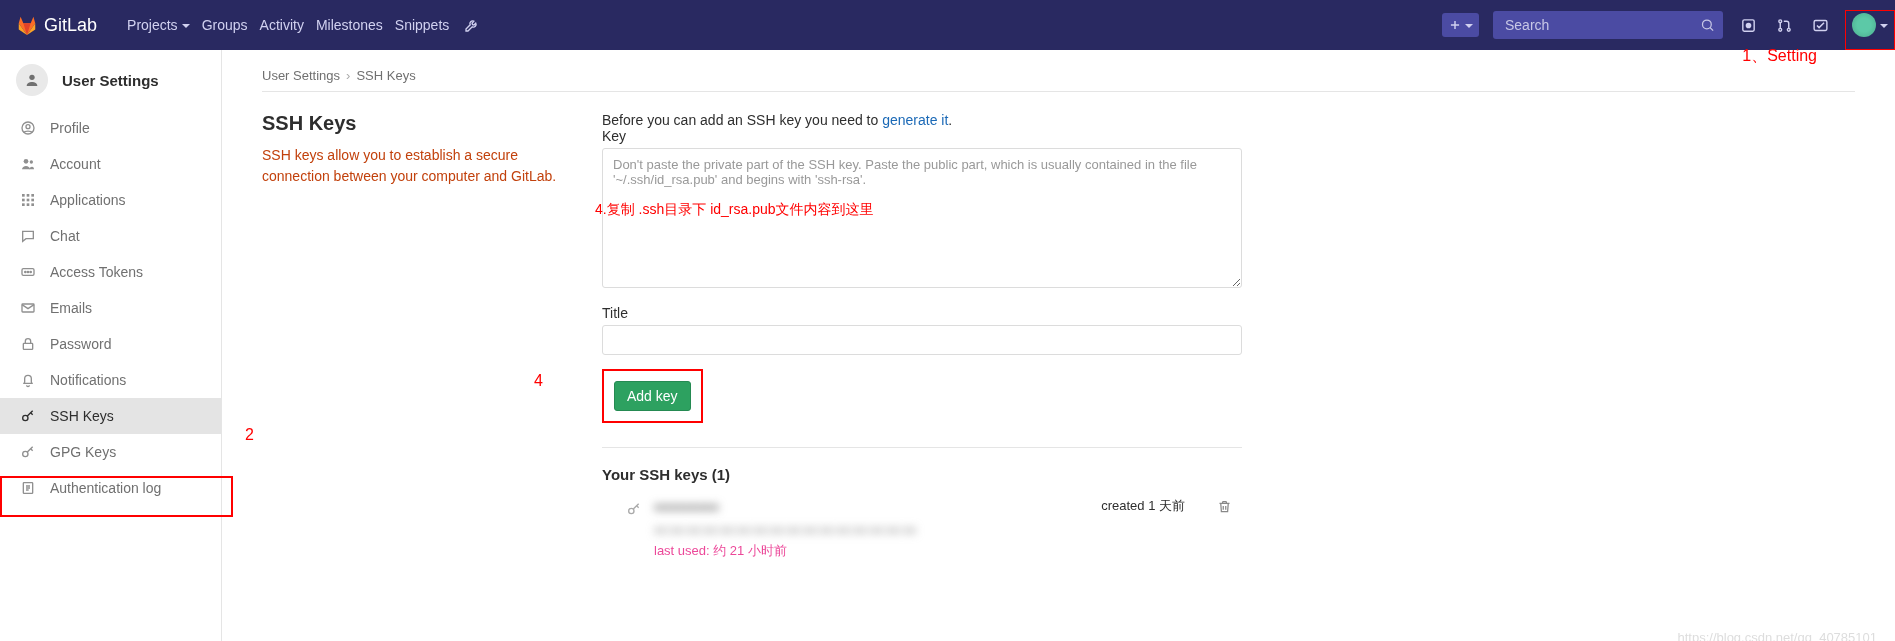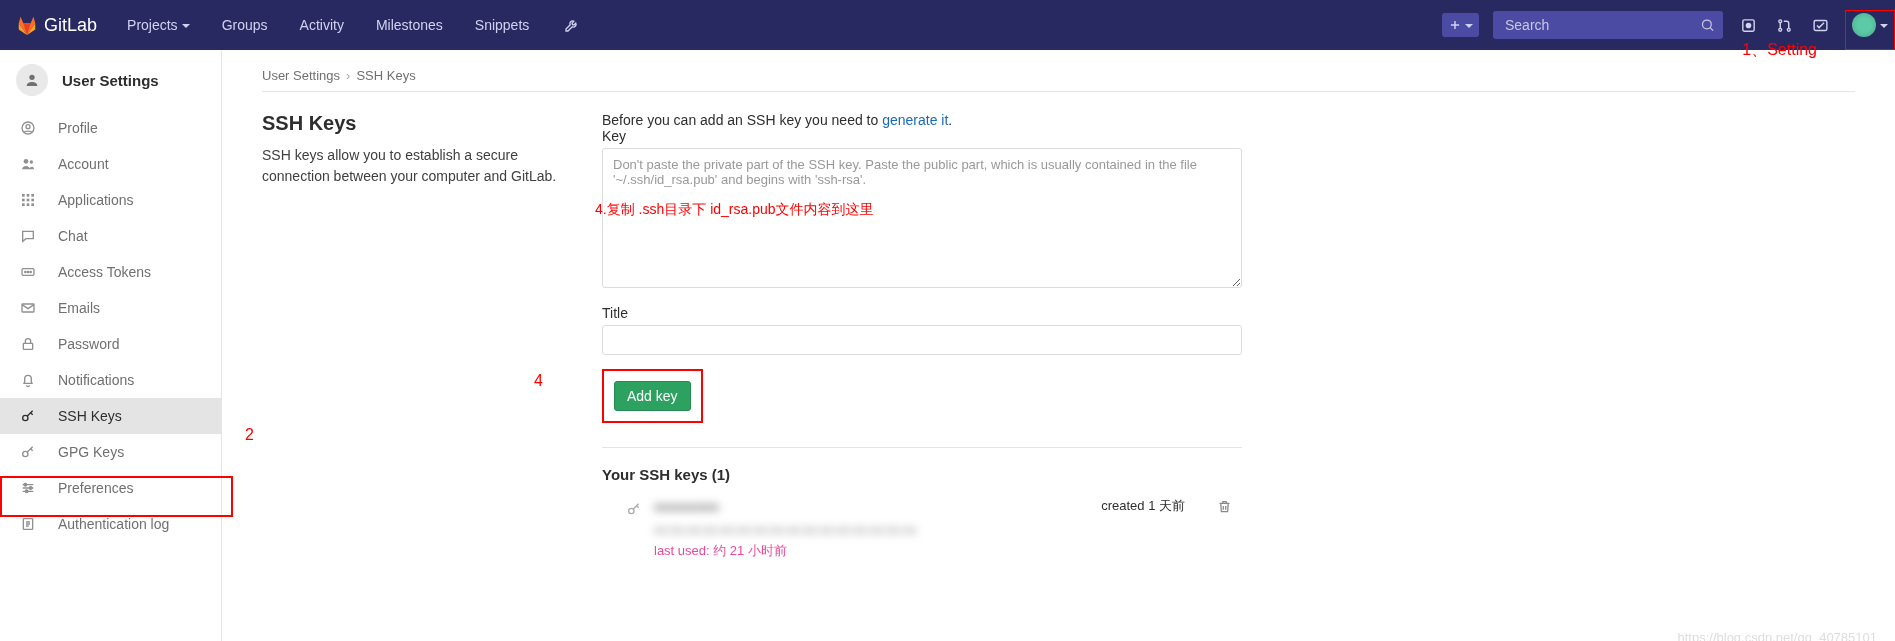--- a/index.html
+++ b/index.html
@@ -1,53 +1,53 @@
 <!DOCTYPE html>
 <html><head>
 <meta charset="utf-8">
 <style>
 * { box-sizing: border-box; margin: 0; padding: 0; }
 body { font-family: -apple-system, BlinkMacSystemFont, "Segoe UI", Helvetica, Arial, sans-serif; font-size: 14px; color: #2e2e2e; background: #fff; width: 1895px; }
 .topnav { height: 50px; background: #292961; display: flex; align-items: center; padding: 0 16px; color: #fff; }
 .topnav .logo { display: flex; align-items: center; gap: 6px; font-size: 18px; font-weight: 500; }
-.topnav .nav-left { display: flex; align-items: center; gap: 32px; margin-left: 30px; }
+.topnav .nav-left { display: flex; align-items: center; gap: 12px; margin-left: 30px; }
 .topnav .nav-left a { color: #d1d1f0; text-decoration: none; font-size: 14px; display: flex; align-items: center; gap: 4px; }
 .topnav .spacer { flex: 1; }
 .topnav .nav-right { display: flex; align-items: center; gap: 14px; }
 .topnav .plus-btn { background: #4b4ba3; border-radius: 3px; padding: 4px 6px; display: flex; align-items: center; gap: 3px; color: #d1d1f0; font-size: 14px; }
 .topnav .search { position: relative; }
 .topnav .search input { background: #4b4ba3; border: none; color: #fff; padding: 6px 30px 6px 12px; border-radius: 3px; width: 230px; font-size: 14px; }
 .topnav .search input::placeholder { color: #c7c7e6; }
 .topnav .search .search-icon { position: absolute; right: 8px; top: 50%; transform: translateY(-50%); color: #c7c7e6; }
 .topnav .icon-btn { color: #d1d1f0; display: flex; align-items: center; justify-content: center; width: 22px; cursor: pointer; }
 .avatar { width: 24px; height: 24px; border-radius: 50%; background: radial-gradient(circle, #5cc9a7 40%, #4aa98c 100%); display: flex; align-items: center; gap: 4px; }
 .avatar-wrap { display: flex; align-items: center; gap: 4px; color: #d1d1f0; border: 1.5px solid red; padding: 2px 6px 12px 6px; margin-right: -16px; margin-top: 10px; }
 .wrench { color: #d1d1f0; }
 .chevron-down::after { content: ""; display: inline-block; border-top: 4px solid currentColor; border-left: 4px solid transparent; border-right: 4px solid transparent; vertical-align: middle; }
 .layout { display: flex; }
 .sidebar { width: 222px; border-right: 1px solid #e5e5e5; min-height: 601px; }
 .sidebar .header { display: flex; align-items: center; gap: 14px; padding: 14px 16px; }
 .sidebar .header .avatar-circle { width: 32px; height: 32px; border-radius: 50%; background: #e9e9e9; display: flex; align-items: center; justify-content: center; color: #707070; }
 .sidebar .header .title { font-weight: 600; font-size: 15px; }
 .sidebar .menu { list-style: none; }
 .sidebar .menu li { }
-.sidebar .menu li a { display: flex; align-items: center; gap: 22px; padding: 10px 20px; color: #707070; text-decoration: none; }
+.sidebar .menu li a { display: flex; align-items: center; gap: 14px; padding: 10px 20px; color: #707070; text-decoration: none; }
 .sidebar .menu li.active a { background: #e4e4e4; color: #2e2e2e; }
 .sidebar .menu .icon { width: 16px; display: flex; align-items: center; justify-content: center; color: #909090; }
 .sidebar .menu li.active .icon { color: #2e2e2e; }
 .red-box-sidebar { position: absolute; border: 2px solid red; width: 233px; height: 41px; left: 0; top: 476px; pointer-events: none; }
 .red-label-2 { position: absolute; left: 245px; top: 426px; color: red; font-size: 16px; }
 .content { flex: 1; padding: 0 40px; position: relative; }
 .breadcrumb { padding: 18px 0 8px 0; color: #707070; font-size: 13px; display: flex; gap: 6px; align-items: center; }
 .breadcrumb .sep { color: #aaa; }
 .hr { border-top: 1px solid #e5e5e5; margin-bottom: 20px; }
 .cols { display: flex; gap: 0; }
 .col-left { width: 340px; padding-right: 20px; }
 .col-left h2 { font-size: 20px; font-weight: 600; margin-bottom: 10px; }
-.col-left p { color: #404040; line-height: 1.5; font-size: 14px; }
+.col-left p { color: #c2410c; line-height: 1.5; font-size: 14px; }
 .col-right { flex: 1; max-width: 640px; }
 .col-right h3 { font-size: 15px; font-weight: 600; margin-bottom: 6px; }
 .col-right .hint { color: #2e2e2e; font-size: 14px; }
 .col-right .hint a { color: #1b69b6; text-decoration: none; }
 .label { font-weight: 400; color: #2e2e2e; display: block; margin-bottom: 4px; font-size: 14px; }
 textarea { width: 100%; height: 140px; border: 1px solid #dcdcdc; border-radius: 3px; padding: 8px 10px; font-family: inherit; font-size: 13px; color: #2e2e2e; resize: both; }
 textarea::placeholder { color: #999; }
 input[type=text] { width: 100%; border: 1px solid #dcdcdc; border-radius: 3px; padding: 6px 10px; font-size: 14px; }
 .form-group { margin-bottom: 14px; position: relative; }
 .btn-add { background: #2da160; color: #fff; border: 1px solid #258a52; border-radius: 3px; padding: 6px 12px; font-size: 14px; cursor: pointer; }
@@ -58,21 +58,21 @@
 .section-hr { border-top: 1px solid #e5e5e5; margin: 24px 0 18px 0; }
 .keys-title { font-weight: 600; font-size: 15px; margin-bottom: 10px; }
 .key-row { display: flex; align-items: flex-start; gap: 12px; padding: 4px 10px 4px 24px; }
 .key-icon { color: #aaa; margin-top: 4px; }
 .key-info { flex: 1; }
 .blur-text { filter: blur(4px); color: #888; font-size: 13px; line-height: 1.5; }
 .blur-text.title-line { font-weight: 600; color: #666; margin-bottom: 3px; }
 .lastused { color: #ec4899; font-size: 13px; margin-top: 3px; }
 .key-meta { display: flex; align-items: center; gap: 32px; color: #2e2e2e; font-size: 13px; }
 .trash { color: #888; cursor: pointer; }
-.ann-setting { position: absolute; color: red; font-size: 16px; top: 40px; right: 78px; }
+.ann-setting { position: absolute; color: red; font-size: 16px; top: 46px; right: 78px; }
 .watermark { position: absolute; bottom: 6px; right: 18px; color: #ddd; font-size: 13px; }
 svg { display: block; }
 .container { position: relative; width: 1895px; }
 </style>
 </head>
 <body>
 <div class="container">
 
 <div class="topnav">
   <div class="logo">
@@ -268,33 +268,20 @@
           </li>
       <li>
             <a href="#">
               <span class="icon">
                 <svg width="16" height="16" viewBox="0 0 24 24" fill="none" stroke="currentColor" stroke-width="2">
                   <circle cx="8" cy="15" r="4"></circle>
                   <path d="m11 12 8-8M16 7l3 3"></path>
                 </svg>
               </span>
               <span>GPG Keys</span>
-            </a>
-          </li>
-      <li>
-            <a href="#">
-              <span class="icon">
-                <svg width="16" height="16" viewBox="0 0 24 24" fill="none" stroke="currentColor" stroke-width="2">
-                  <path d="M4 7h16M4 12h16M4 17h16"></path>
-                  <circle cx="8" cy="7" r="2" fill="currentColor"></circle>
-                  <circle cx="16" cy="12" r="2" fill="currentColor"></circle>
-                  <circle cx="10" cy="17" r="2" fill="currentColor"></circle>
-                </svg>
-              </span>
-              <span>Preferences</span>
             </a>
           </li>
       <li>
             <a href="#">
               <span class="icon">
                 <svg width="16" height="16" viewBox="0 0 24 24" fill="none" stroke="currentColor" stroke-width="2">
                   <rect x="5" y="4" width="14" height="16" rx="1"></rect>
                   <path d="M9 9h6M9 12h6M9 15h4"></path>
                 </svg>
               </span>

